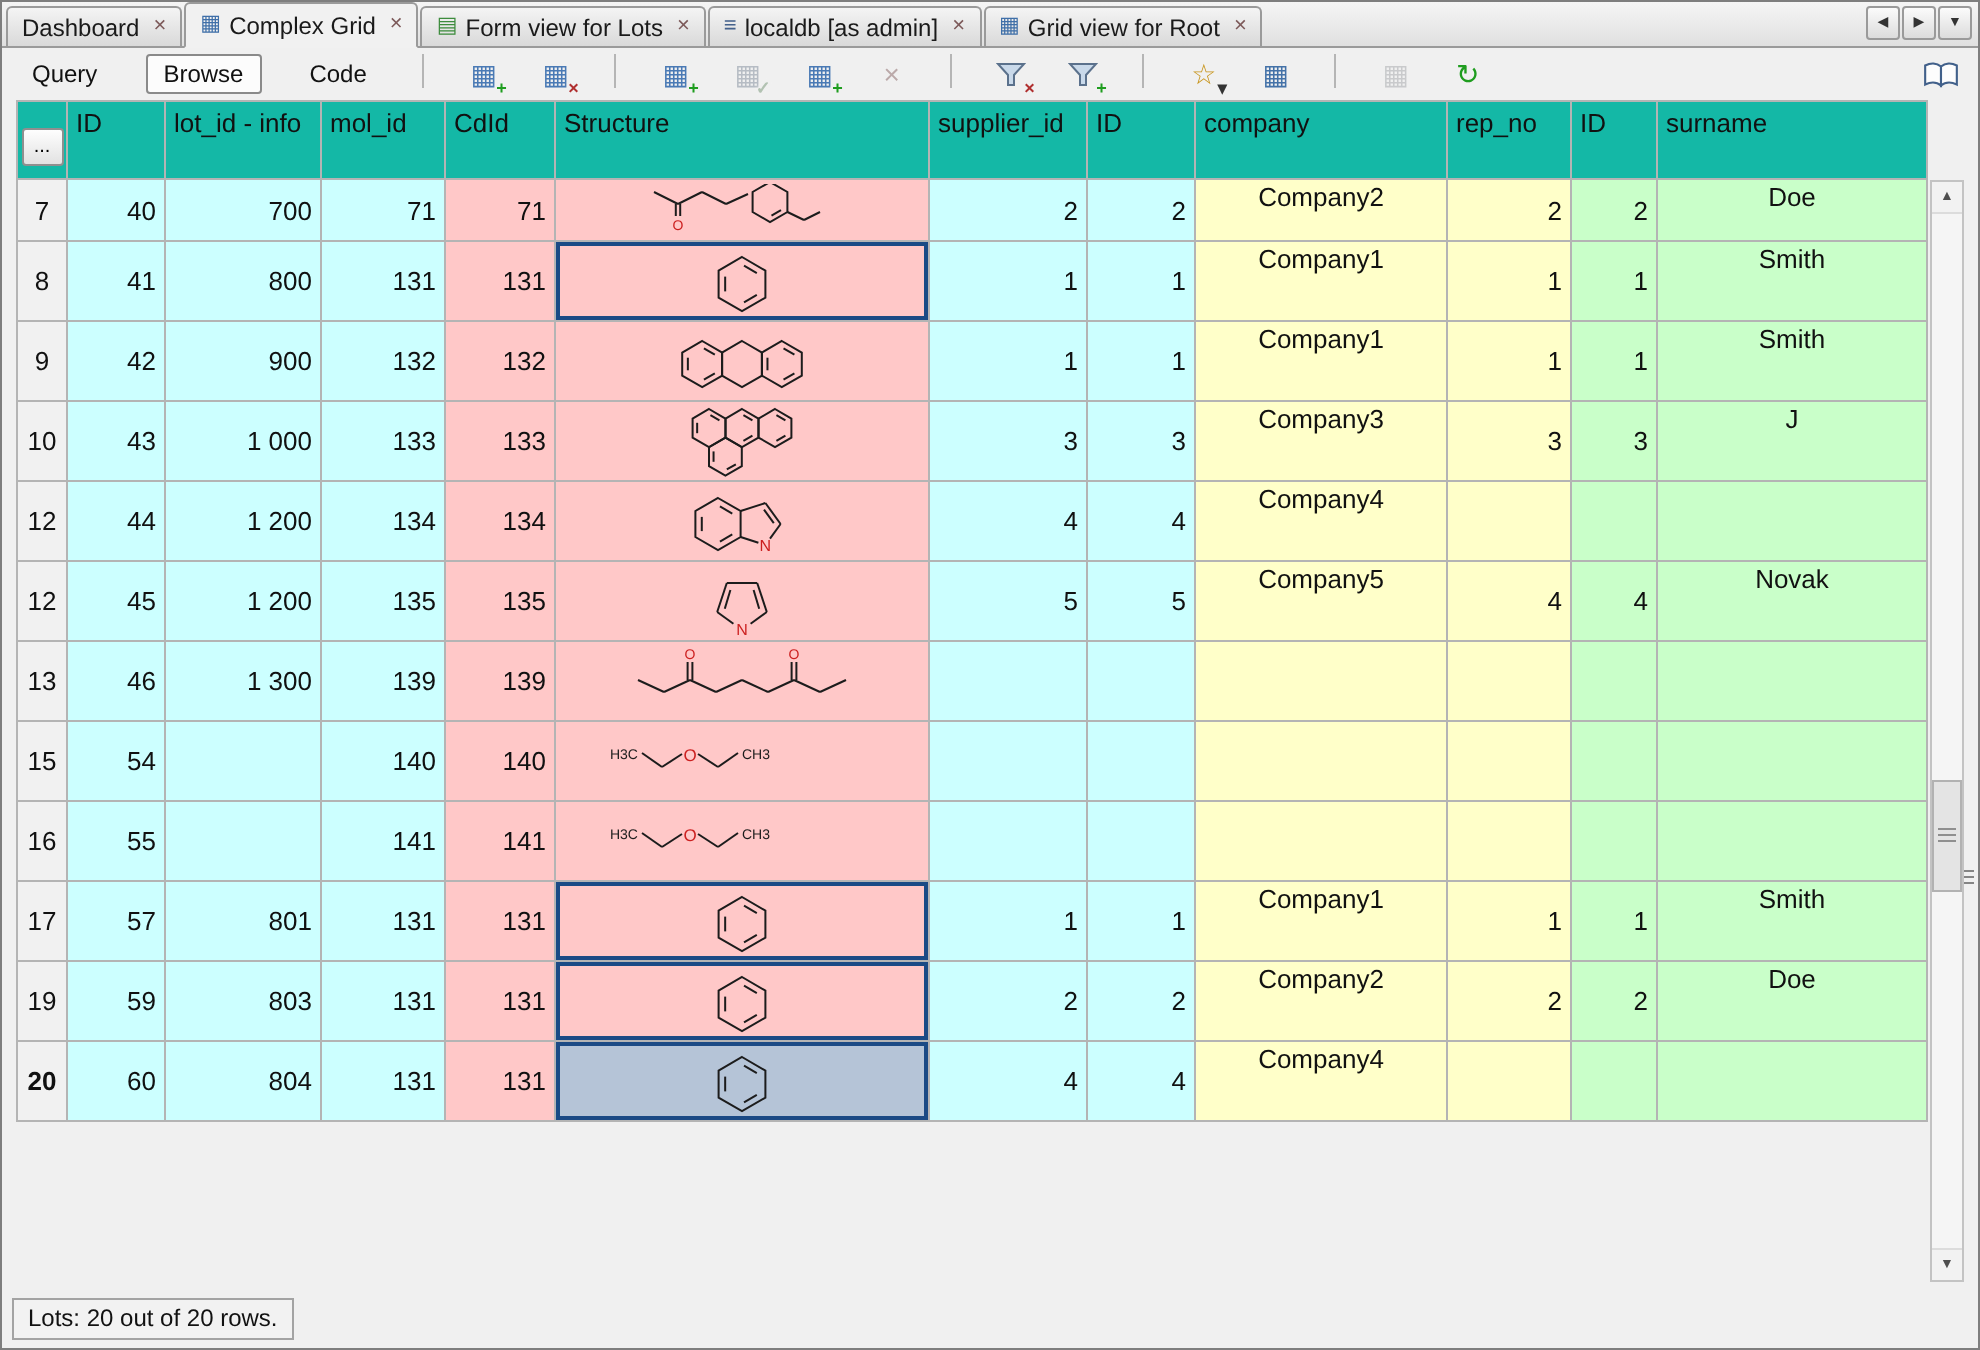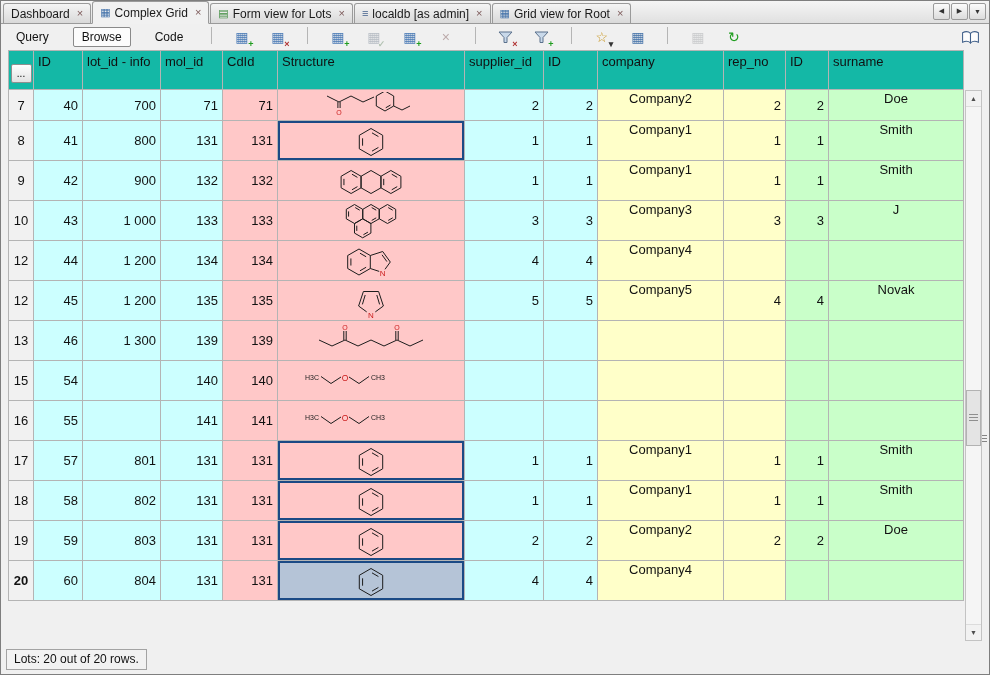--- a/index.html
+++ b/index.html
@@ -457,41 +457,20 @@
               </svg>
             </td>
             <td class="cyan num">1</td>
             <td class="cyan num">1</td>
             <td class="yellow txt">Company1</td>
             <td class="yellow num">1</td>
             <td class="green num">1</td>
             <td class="green txt">Smith</td>
           </tr>
           <tr>
-            <td class="rowhead">18</td>
-            <td class="cyan num">58</td>
-            <td class="cyan num">802</td>
-            <td class="cyan num">131</td>
-            <td class="pink num">131</td>
-            <td class="pink struct selected">
-              <svg width="184" height="36" viewBox="0 0 184 36">
-                <polygon points="92.0,5.5 103.7,12.3 103.7,25.8 92.0,32.5 80.3,25.8 80.3,12.3" fill="none" stroke="#1c1c1c"></polygon>
-                <line x1="93.0101024" y1="9.8632" x2="99.4074176" y2="13.5568" stroke="#1c1c1c"></line>
-                <line x1="99.4074176" y1="24.4432" x2="93.0101024" y2="28.136799999999997" stroke="#1c1c1c"></line>
-                <line x1="83.58248" y1="22.6936" x2="83.58248" y2="15.3064" stroke="#1c1c1c"></line>
-              </svg>
-            </td>
-            <td class="cyan num">1</td>
-            <td class="cyan num">1</td>
-            <td class="yellow txt">Company1</td>
-            <td class="yellow num">1</td>
-            <td class="green num">1</td>
-            <td class="green txt">Smith</td>
-          </tr>
-          <tr>
             <td class="rowhead">19</td>
             <td class="cyan num">59</td>
             <td class="cyan num">803</td>
             <td class="cyan num">131</td>
             <td class="pink num">131</td>
             <td class="pink struct selected">
               <svg width="184" height="36" viewBox="0 0 184 36">
                 <polygon points="92.0,5.5 103.7,12.3 103.7,25.8 92.0,32.5 80.3,25.8 80.3,12.3" fill="none" stroke="#1c1c1c"></polygon>
                 <line x1="93.0101024" y1="9.8632" x2="99.4074176" y2="13.5568" stroke="#1c1c1c"></line>
                 <line x1="99.4074176" y1="24.4432" x2="93.0101024" y2="28.136799999999997" stroke="#1c1c1c"></line>

